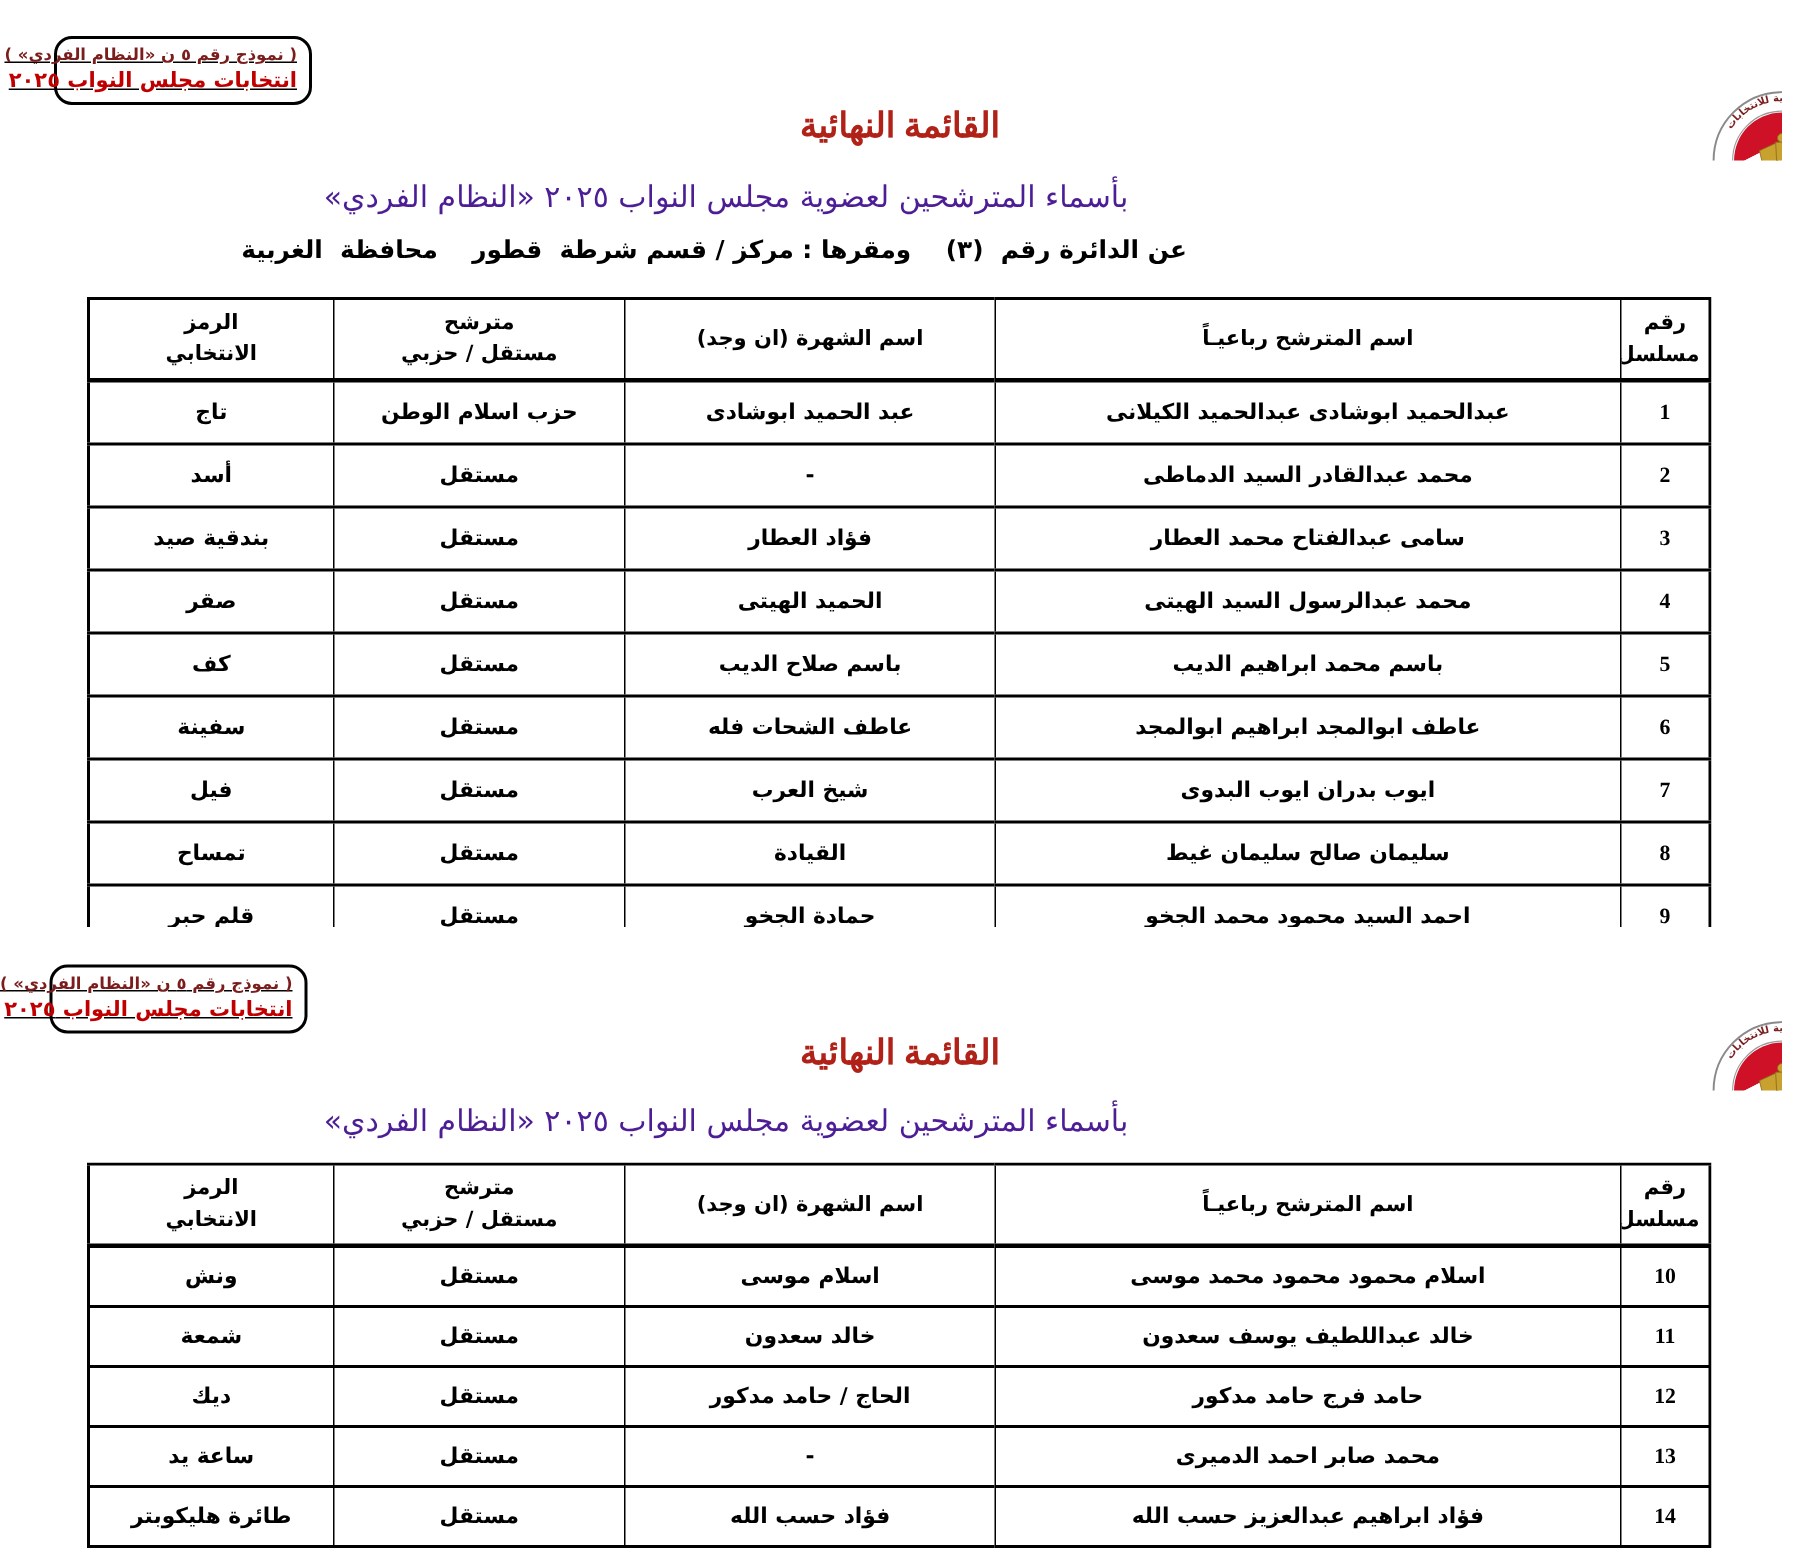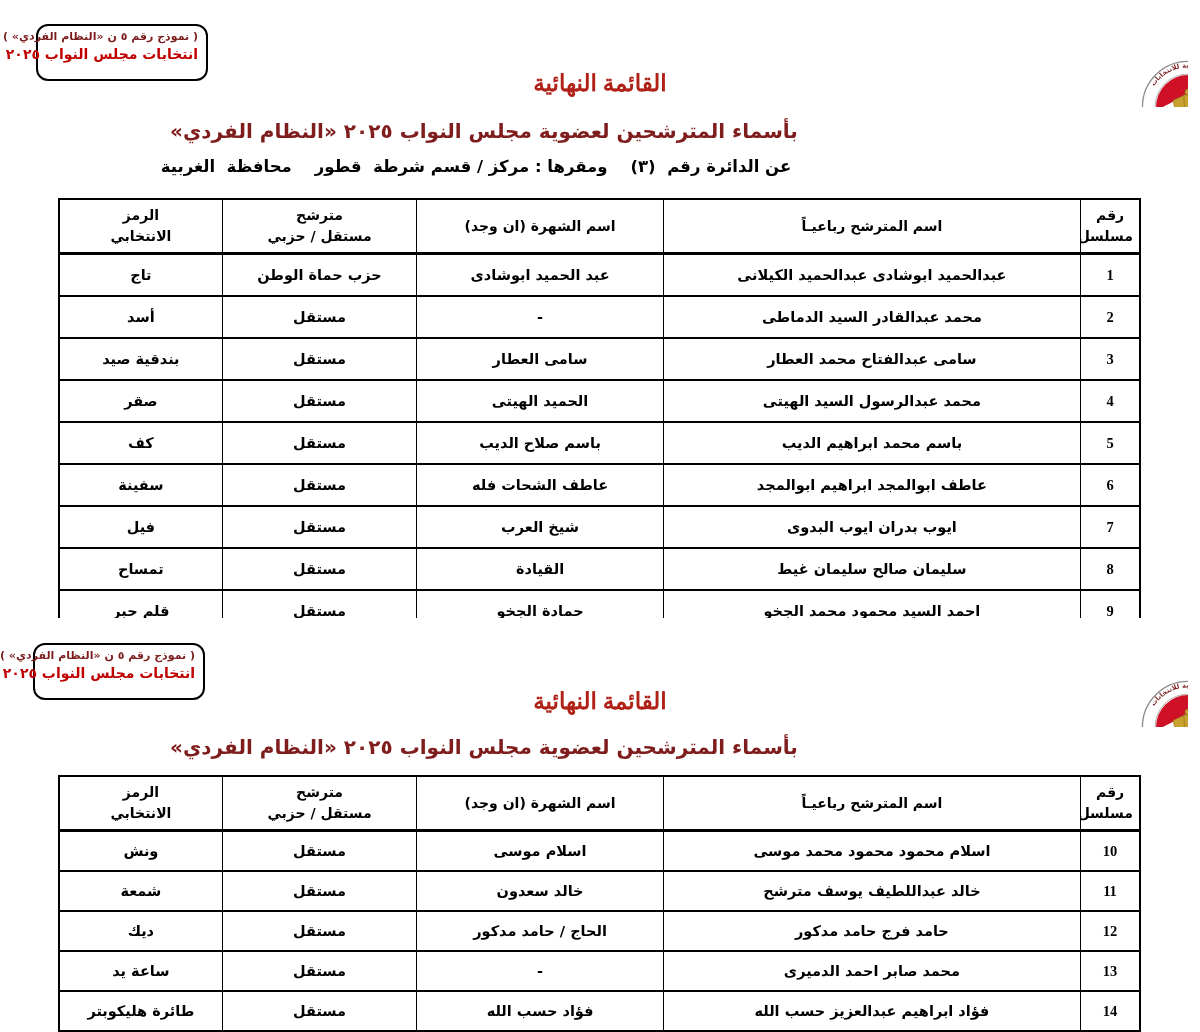--- a/index.html
+++ b/index.html
@@ -5,35 +5,36 @@
   html,body{margin:0;padding:0;}
   body{
     width:1200px;height:1032px;overflow:hidden;background:#ffffff;
     font-family:"DejaVu Sans","Liberation Sans",sans-serif;
     position:relative;
   }
   .page-section{position:absolute;left:0;width:1200px;}
   
   .form-box{
     position:absolute;border:2px solid #000;border-radius:12px;
-    width:152px;padding:4px 8px 15px 8px;text-align:center;direction:rtl;
+    width:152px;padding:4px 8px 4px 8px;text-align:center;direction:rtl;
     background:#fff;
+    text-decoration:underline;
   }
   .form-box .l1{font-size:11px;font-weight:bold;color:#7b1d1d;line-height:1.35;white-space:nowrap;}
   .form-box .l2{font-size:14px;font-weight:bold;color:#c00000;line-height:1.35;white-space:nowrap;}
   
   .logo{position:absolute;width:94px;height:94px;}
   
   .red-title{
     position:absolute;width:1200px;text-align:center;direction:rtl;
     color:#b02118;font-size:23px;font-weight:bold;letter-spacing:0;font-family:Liberation Serif, serif;
   }
   .black-title{
     position:absolute;width:968px;text-align:center;direction:rtl;
-    color:#7f1d1d;font-size:20px;font-weight:bold;
+    color:#4c1d95;font-size:20px;font-weight:normal;
   }
   .district-line{
     position:absolute;width:952px;text-align:center;direction:rtl;
     color:#000;font-size:16.5px;font-weight:bold;white-space:pre;
   }
   
   .table-wrap{position:absolute;left:58px;overflow:hidden;}
   table.cand{
     border-collapse:collapse;table-layout:fixed;width:1083px;direction:rtl;
     border:2.5px solid #000;
@@ -126,34 +127,34 @@
 مستقل / حزبي</th>
           <th>الرمز
 الانتخابي</th>
         </tr>
       </thead>
       <tbody>
           <tr>
             <td class="cell-serial">1</td>
             <td class="cell-name">عبدالحميد ابوشادى عبدالحميد الكيلانى</td>
             <td class="cell-fame">عبد الحميد ابوشادى</td>
-            <td class="cell-affiliation">حزب حماة الوطن</td>
+            <td class="cell-affiliation">حزب اسلام الوطن</td>
             <td class="cell-symbol">تاج</td>
           </tr>
           <tr>
             <td class="cell-serial">2</td>
             <td class="cell-name">محمد عبدالقادر السيد الدماطى</td>
             <td class="cell-fame">-</td>
             <td class="cell-affiliation">مستقل</td>
             <td class="cell-symbol">أسد</td>
           </tr>
           <tr>
             <td class="cell-serial">3</td>
             <td class="cell-name">سامى عبدالفتاح محمد العطار</td>
-            <td class="cell-fame">سامى العطار</td>
+            <td class="cell-fame">فؤاد العطار</td>
             <td class="cell-affiliation">مستقل</td>
             <td class="cell-symbol">بندقية صيد</td>
           </tr>
           <tr>
             <td class="cell-serial">4</td>
             <td class="cell-name">محمد عبدالرسول السيد الهيتى</td>
             <td class="cell-fame">الحميد الهيتى</td>
             <td class="cell-affiliation">مستقل</td>
             <td class="cell-symbol">صقر</td>
           </tr>
@@ -233,21 +234,21 @@
       <tbody>
           <tr>
             <td class="cell-serial">10</td>
             <td class="cell-name">اسلام محمود محمود محمد موسى</td>
             <td class="cell-fame">اسلام موسى</td>
             <td class="cell-affiliation">مستقل</td>
             <td class="cell-symbol">ونش</td>
           </tr>
           <tr>
             <td class="cell-serial">11</td>
-            <td class="cell-name">خالد عبداللطيف يوسف مترشح</td>
+            <td class="cell-name">خالد عبداللطيف يوسف سعدون</td>
             <td class="cell-fame">خالد سعدون</td>
             <td class="cell-affiliation">مستقل</td>
             <td class="cell-symbol">شمعة</td>
           </tr>
           <tr>
             <td class="cell-serial">12</td>
             <td class="cell-name">حامد فرج حامد مدكور</td>
             <td class="cell-fame">الحاج / حامد مدكور</td>
             <td class="cell-affiliation">مستقل</td>
             <td class="cell-symbol">ديك</td>

